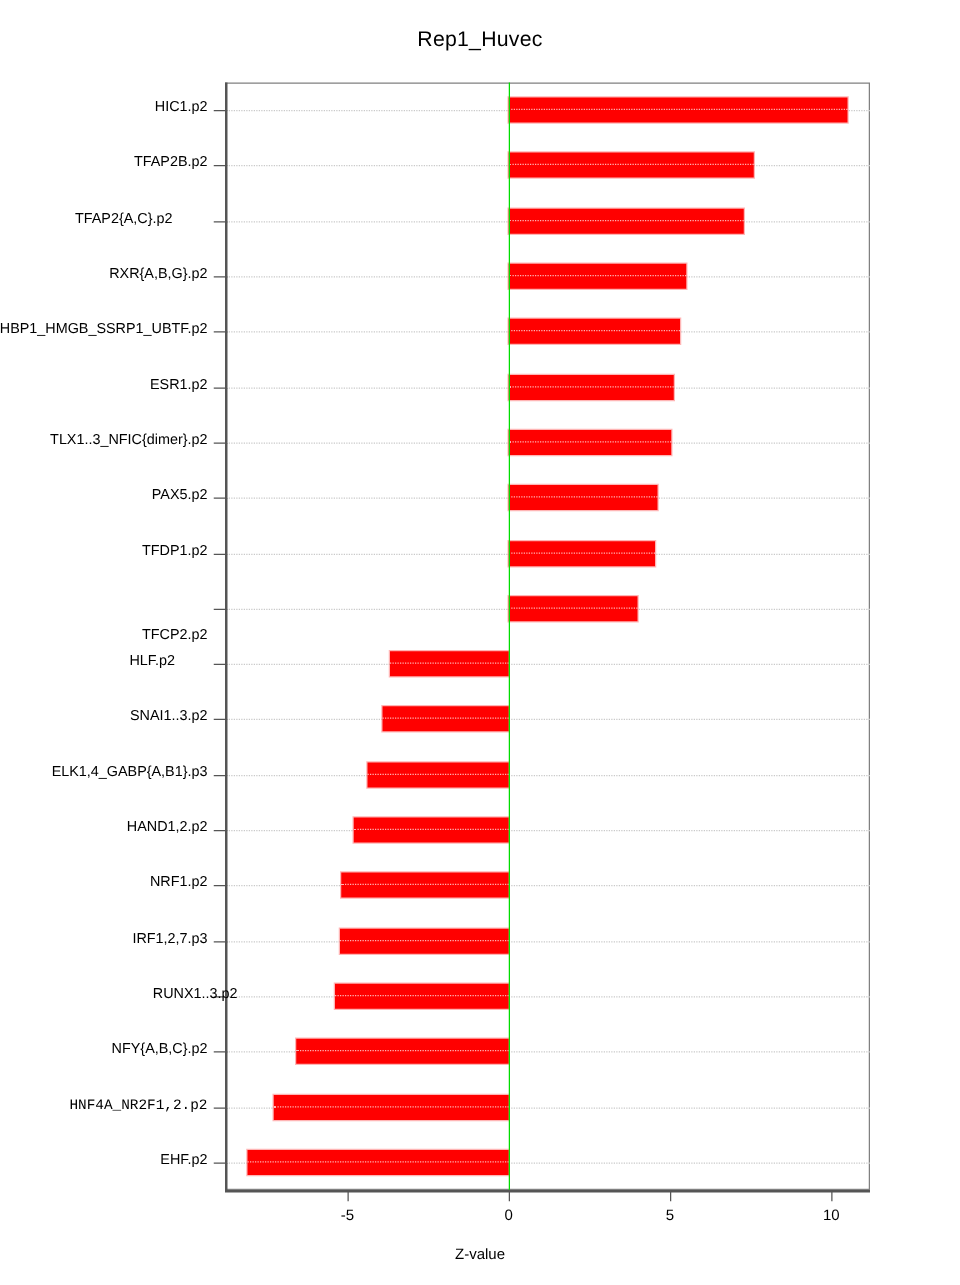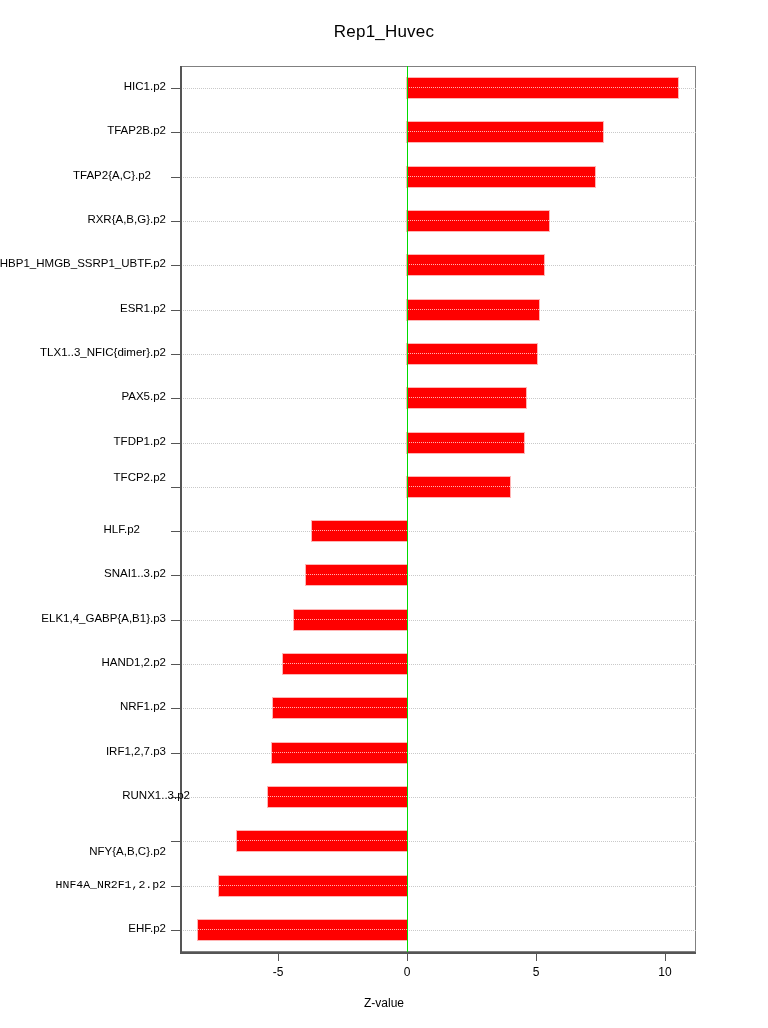--- a/index.html
+++ b/index.html
@@ -227,51 +227,51 @@
 
   <div class="y-axis-line"></div>
   <div class="x-axis-line"></div>
 
   <div id="y-axis-labels">
       <div class="ytick-mark" style="left: 171px; top: 88.15px;"></div>
       <div class="ytick-label" style="right: 602px; top: 80.15px;">HIC1.p2</div>
       <div class="ytick-mark" style="left: 171px; top: 132.45px;"></div>
       <div class="ytick-label" style="right: 602px; top: 124.45px;">TFAP2B.p2</div>
       <div class="ytick-mark" style="left: 171px; top: 176.75px;"></div>
-      <div class="ytick-label" style="right: 617px; top: 168.75px;">TFAP2{A,C}.p2</div>
+      <div class="ytick-label" style="right: 630px; top: 168.75px;">TFAP2{A,C}.p2</div>
       <div class="ytick-mark" style="left: 171px; top: 221.05px;"></div>
       <div class="ytick-label" style="right: 602px; top: 213.05px;">RXR{A,B,G}.p2</div>
       <div class="ytick-mark" style="left: 171px; top: 265.35px;"></div>
       <div class="ytick-label" style="right: 602px; top: 257.35px;">HBP1_HMGB_SSRP1_UBTF.p2</div>
       <div class="ytick-mark" style="left: 171px; top: 309.65px;"></div>
       <div class="ytick-label" style="right: 602px; top: 301.65px;">ESR1.p2</div>
       <div class="ytick-mark" style="left: 171px; top: 353.95px;"></div>
       <div class="ytick-label" style="right: 602px; top: 345.95px;">TLX1..3_NFIC{dimer}.p2</div>
       <div class="ytick-mark" style="left: 171px; top: 398.25px;"></div>
       <div class="ytick-label" style="right: 602px; top: 390.25px;">PAX5.p2</div>
       <div class="ytick-mark" style="left: 171px; top: 442.55px;"></div>
       <div class="ytick-label" style="right: 602px; top: 434.55px;">TFDP1.p2</div>
       <div class="ytick-mark" style="left: 171px; top: 486.85px;"></div>
-      <div class="ytick-label" style="right: 602px; top: 471px;">TFCP2.p2</div>
+      <div class="ytick-label" style="right: 602px; top: 502px;">TFCP2.p2</div>
       <div class="ytick-mark" style="left: 171px; top: 531.15px;"></div>
       <div class="ytick-label" style="right: 628px; top: 523.15px;">HLF.p2</div>
       <div class="ytick-mark" style="left: 171px; top: 575.45px;"></div>
       <div class="ytick-label" style="right: 602px; top: 567.45px;">SNAI1..3.p2</div>
       <div class="ytick-mark" style="left: 171px; top: 619.75px;"></div>
       <div class="ytick-label" style="right: 602px; top: 611.75px;">ELK1,4_GABP{A,B1}.p3</div>
       <div class="ytick-mark" style="left: 171px; top: 664.05px;"></div>
       <div class="ytick-label" style="right: 602px; top: 656.05px;">HAND1,2.p2</div>
       <div class="ytick-mark" style="left: 171px; top: 708.35px;"></div>
       <div class="ytick-label" style="right: 602px; top: 700.35px;">NRF1.p2</div>
       <div class="ytick-mark" style="left: 171px; top: 752.65px;"></div>
       <div class="ytick-label" style="right: 602px; top: 744.65px;">IRF1,2,7.p3</div>
       <div class="ytick-mark" style="left: 171px; top: 796.95px;"></div>
       <div class="ytick-label" style="right: 578px; top: 788.95px;">RUNX1..3.p2</div>
       <div class="ytick-mark" style="left: 171px; top: 841.25px;"></div>
-      <div class="ytick-label" style="right: 602px; top: 833.25px; margin-top: 12px;">NFY{A,B,C}.p2</div>
+      <div class="ytick-label" style="right: 602px; top: 833.25px;">NFY{A,B,C}.p2</div>
       <div class="ytick-mark" style="left: 171px; top: 885.55px;"></div>
       <div class="ytick-label" style="right: 602px; top: 877.55px; font-family: Liberation Mono, monospace;">HNF4A_NR2F1,2.p2</div>
       <div class="ytick-mark" style="left: 171px; top: 929.85px;"></div>
       <div class="ytick-label" style="right: 602px; top: 921.85px;">EHF.p2</div>
     </div>
   <div id="x-axis-ticks">
       <div class="xtick-mark" style="left: 278.04px;"></div>
       <div class="xtick-label" style="left: 253.04px; width: 50px;">-5</div>
       <div class="xtick-mark" style="left: 407.04px;"></div>
       <div class="xtick-label" style="left: 382.04px; width: 50px;">0</div>

